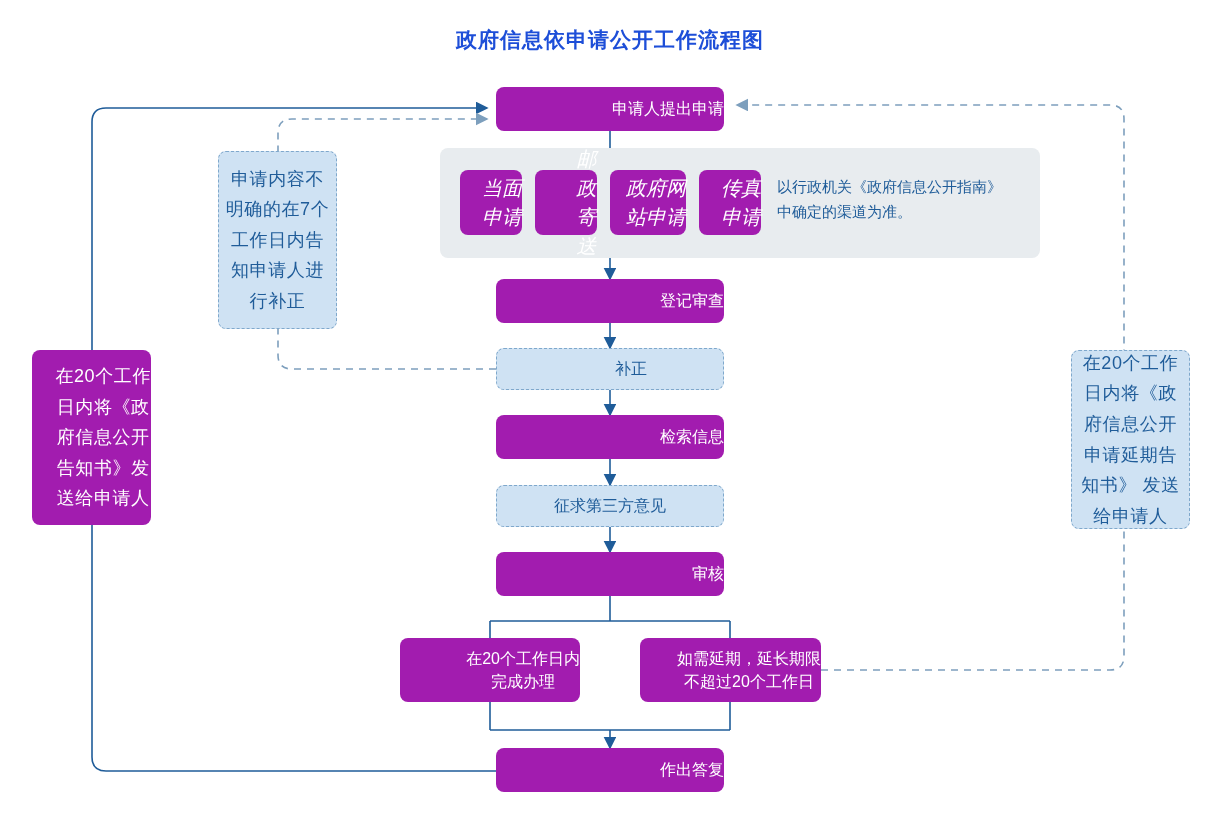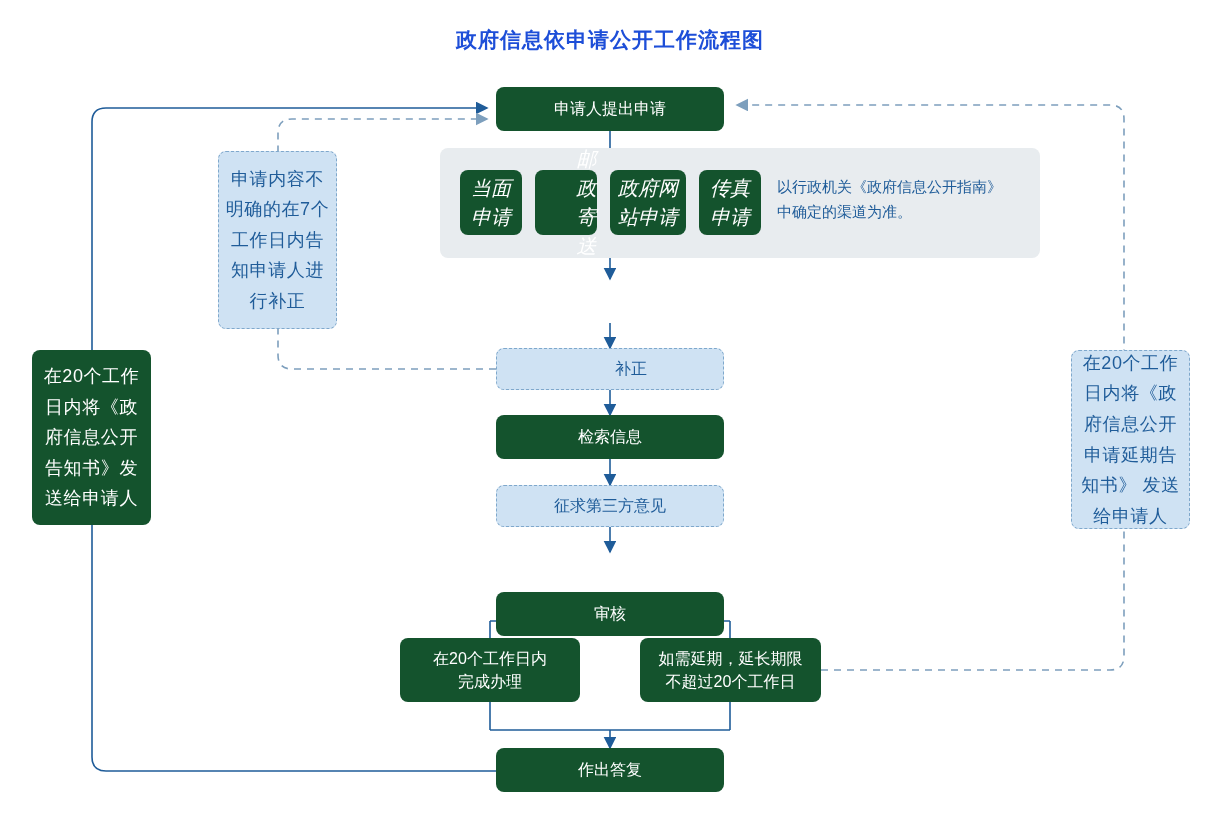--- a/index.html
+++ b/index.html
@@ -31,23 +31,24 @@
     display: flex;
     align-items: center;
     justify-content: center;
     text-align: center;
     border-radius: 8px;
     line-height: 1.45;
     white-space: pre-line;
     z-index: 3;
   }
   .node.dark {
-    background: #14532d;
+    background: #a21caf;
     color: #ffffff;
     font-size: 16px;
+    justify-content: flex-end;
   }
   .node.light {
     background: #cfe2f3;
     color: #1f5c99;
     border: 1px dashed #7fa8cc;
     font-size: 16px;
   }
   .node.small {
     font-size: 20px;
     font-style: italic;
@@ -172,34 +173,37 @@
 站申请</span>
   </div>
   <div class="node dark small" style="left:699px; top:170px; width:62px; height:65px;">
     <span>传真
 申请</span>
   </div>
 
   <div class="channel-note">以行政机关《政府信息公开指南》
 中确定的渠道为准。</div>
 
+  <div class="node dark" style="left:496px; top:279px; width:228px; height:44px;">
+    <span>登记审查</span>
+  </div>
 
   <div class="node light" style="left:496px; top:348px; width:228px; height:42px;padding-left:42px;">
     <span>补正</span>
   </div>
 
   <div class="node dark" style="left:496px; top:415px; width:228px; height:44px;">
     <span>检索信息</span>
   </div>
 
   <div class="node light" style="left:496px; top:485px; width:228px; height:42px;">
     <span>征求第三方意见</span>
   </div>
 
-  <div class="node dark" style="left:496px; top:552px; width:228px; height:44px;margin-top:40px;">
+  <div class="node dark" style="left:496px; top:552px; width:228px; height:44px;">
     <span>审核</span>
   </div>
 
   <div class="node dark" style="left:400px; top:638px; width:180px; height:64px;">
     <span>在20个工作日内
 完成办理</span>
   </div>
 
   <div class="node dark" style="left:640px; top:638px; width:181px; height:64px;">
     <span>如需延期，延长期限

